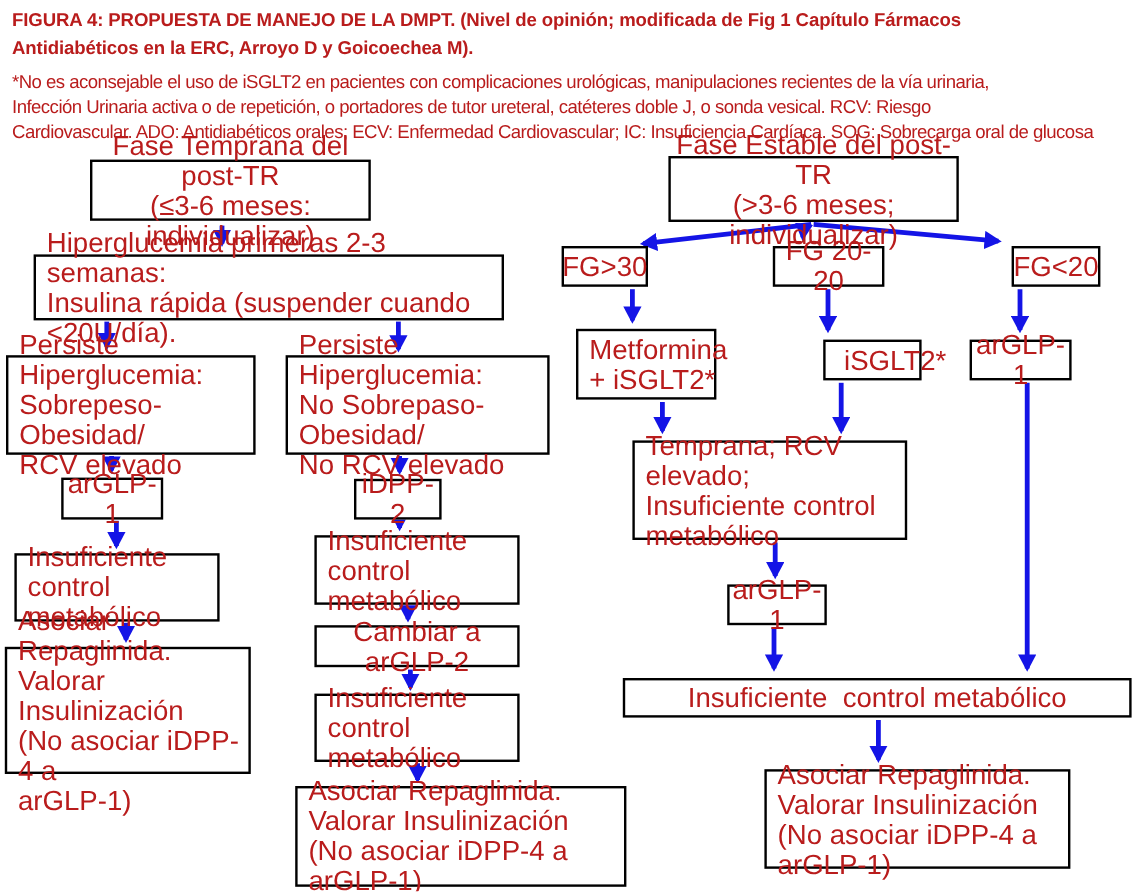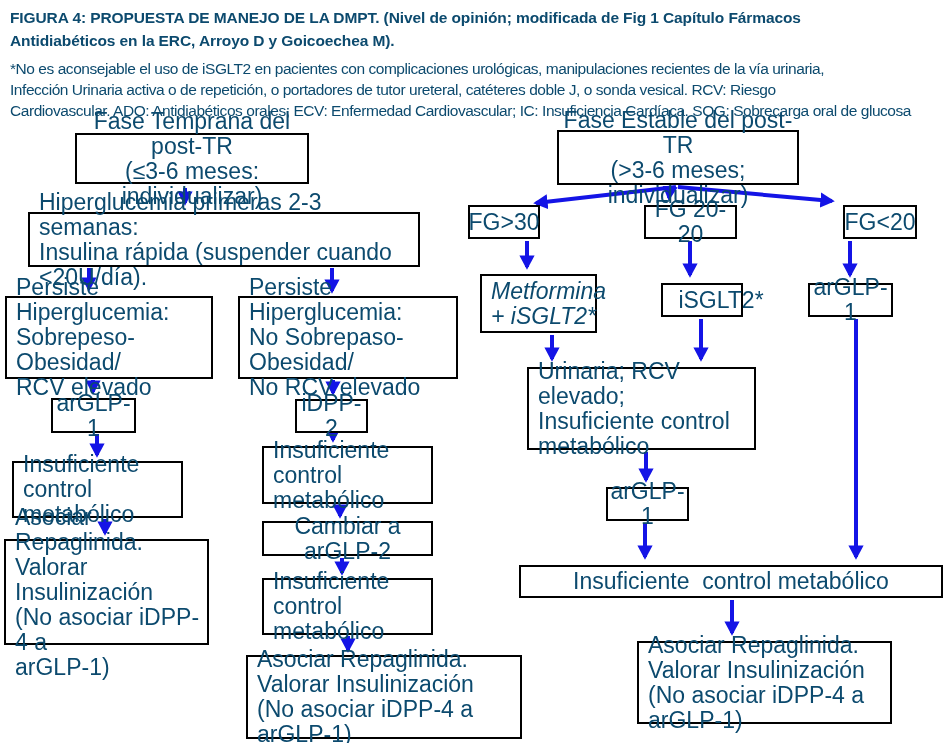--- a/index.html
+++ b/index.html
@@ -1,18 +1,18 @@
 <!DOCTYPE html>
 <html><head>
 <meta charset="utf-8">
 <style>
   html,body{margin:0;padding:0;background:#ffffff;}
   .page{
     position:relative;width:949px;height:743px;background:#ffffff;
-    font-family:"Liberation Sans", sans-serif;color:#0c4a6e;overflow:hidden;
+    font-family:"Liberation Sans", sans-serif;color:#b91c1c;overflow:hidden;
   }
   .hdr{position:absolute;left:10px;top:6px;width:936px;}
   .hdr-title{
     font-weight:bold;font-size:15.5px;line-height:23px;
     white-space:pre-line;letter-spacing:-0.1px;
   }
   .hdr-note{
     font-size:15.5px;line-height:21px;letter-spacing:-0.45px;
     white-space:pre-line;margin-top:6px;
   }
@@ -95,25 +95,25 @@
 control metabólico</div>
   <div class="node l" style="left:246px;top:655px;width:276px;height:84px;">Asociar Repaglinida.
 Valorar Insulinización
 (No asociar iDPP-4 a arGLP-1)</div>
 
   <div class="node c" style="left:557px;top:130px;width:242px;height:55px;">Fase Estable del post-TR
 (&gt;3-6 meses; individualizar)</div>
   <div class="node c" style="left:468px;top:205px;width:72px;height:34px;">FG&gt;30</div>
   <div class="node c" style="left:644px;top:205px;width:93px;height:34px;">FG 20-20</div>
   <div class="node c" style="left:808px;top:205px;width:74px;height:34px;margin-left:35px;">FG&lt;20</div>
-  <div class="node l" style="left:480px;top:274px;width:117px;height:59px;font-style:italic;">Metformina
+  <div class="node l" style="left:480px;top:274px;width:117px;height:59px;">Metformina
 + iSGLT2*</div>
-  <div class="node c" style="left:661px;top:283px;width:82px;height:34px;padding-left:40px;">iSGLT2*</div>
+  <div class="node c" style="left:686px;top:283px;width:82px;height:34px;padding-left:40px;">iSGLT2*</div>
   <div class="node c" style="left:808px;top:283px;width:85px;height:34px;">arGLP-1</div>
-  <div class="node l" style="left:527px;top:367px;width:229px;height:83px;">Urinaria; RCV elevado;
+  <div class="node l" style="left:527px;top:367px;width:229px;height:83px;">Temprana; RCV elevado;
 Insuficiente control
 metabólico</div>
   <div class="node c" style="left:606px;top:487px;width:83px;height:34px;">arGLP-1</div>
   <div class="node c" style="left:519px;top:565px;width:424px;height:33px;">Insuficiente  control metabólico</div>
   <div class="node l" style="left:637px;top:641px;width:255px;height:83px;">Asociar Repaglinida.
 Valorar Insulinización
 (No asociar iDPP-4 a arGLP-1)</div>
 
 </div>
 

